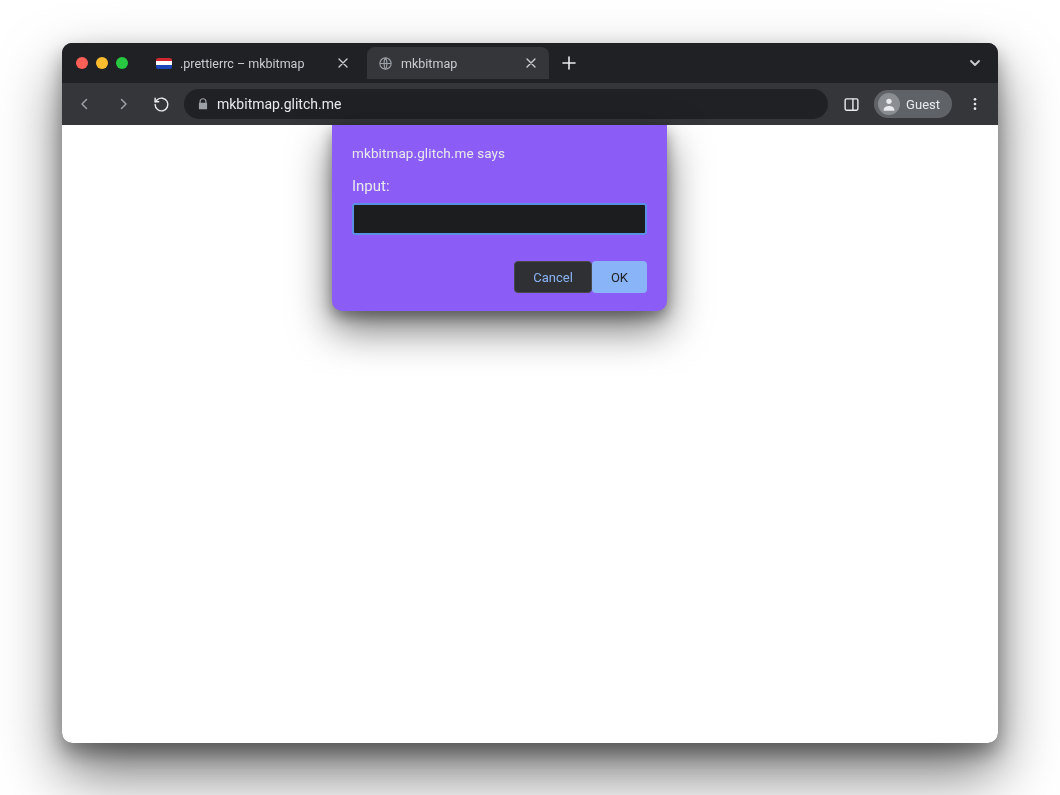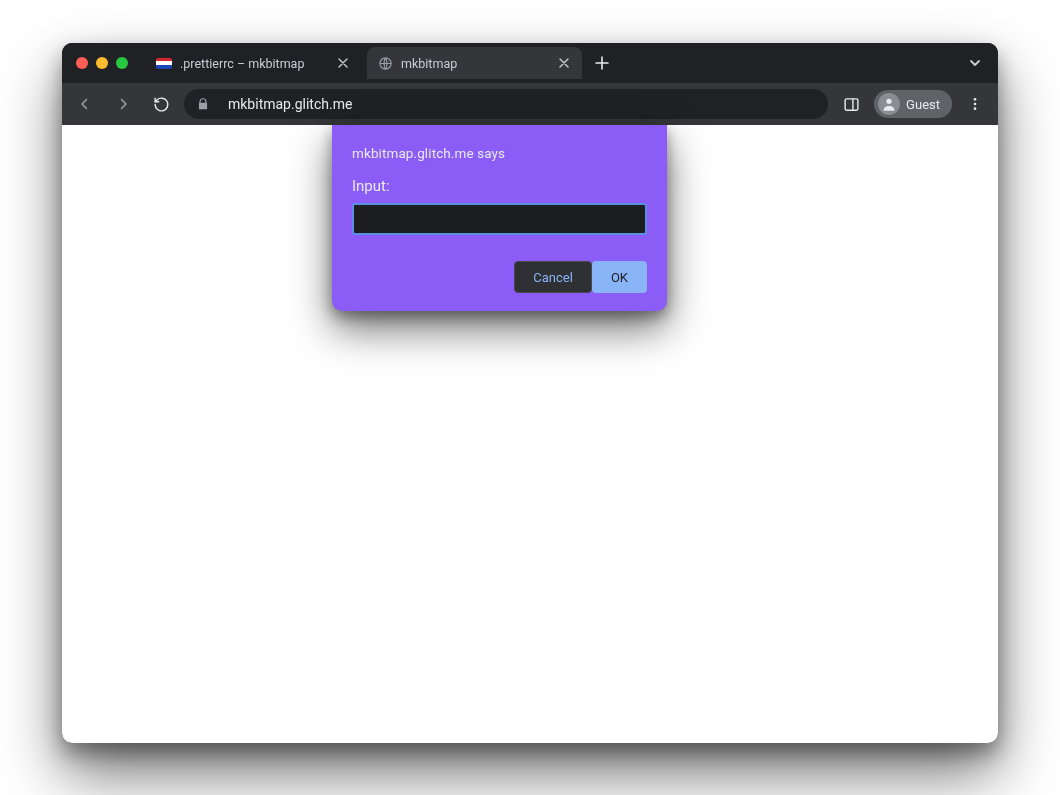--- a/index.html
+++ b/index.html
@@ -34,21 +34,21 @@
     padding: 0 10px;
     gap: 8px;
     font-size: 12.5px;
     color: #c9ccd1;
     border-radius: 8px 8px 0 0;
     position: relative;
     min-width: 0;
     justify-content: space-between;
   }
   .tab.inactive { background: transparent; width: 215px; }
-  .tab.active   { background: #35363a; width: 215px; }
+  .tab.active   { background: #35363a; width: 182px; }
   .tab .favicon { width: 16px; height: 16px; display:flex; align-items:center; justify-content:center; }
   .tab .title { flex: 1; overflow: hidden; text-overflow: ellipsis; white-space: nowrap; }
   .tab .close { width:16px; height:16px; display:flex; align-items:center; justify-content:center; color:#c9ccd1; font-size:14px; cursor:pointer; }
   .newtab {
     width: 28px; height: 28px; display:flex; align-items:center; justify-content:center;
     color:#e8eaed; font-size:18px; border-radius:50%; cursor:pointer;
   }
   .tab-spacer { flex: 1; }
   .window-caret { color:#c9ccd1; width:30px; display:flex; align-items:center; justify-content:center; cursor:pointer;}
   
@@ -65,21 +65,21 @@
     color:#9aa0a6; border-radius: 50%;
     cursor:pointer;
   }
   .icon-btn.active-color { color:#e8eaed; }
   .omnibox {
     flex:1; height: 30px;
     background:#202124;
     border-radius: 15px;
     display:flex; align-items:center;
     padding: 0 12px;
-    gap:18px;
+    gap:7px;
     color:#e8eaed;
     font-size: 14px;
   }
   .lock { width:14px; height:14px; color:#9aa0a6; display:flex; }
   .guest-chip {
     height: 28px;
     display:flex; align-items:center; gap:6px;
     background:#5f6368;
     border-radius: 14px;
     padding: 0 12px 0 4px;

